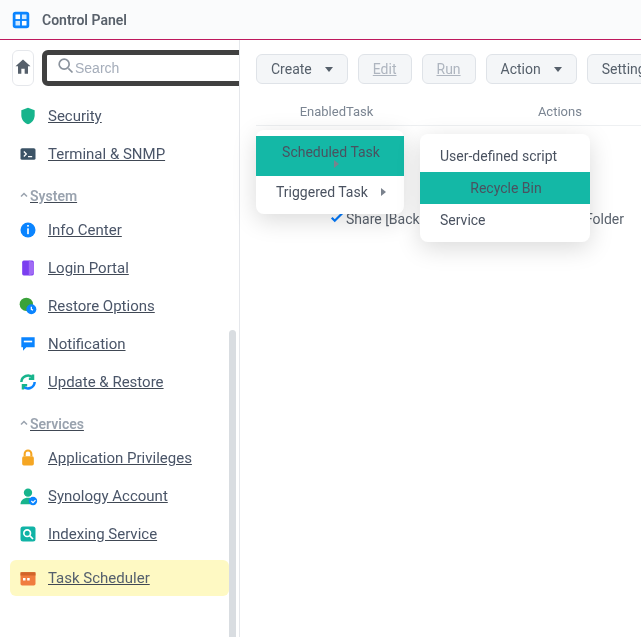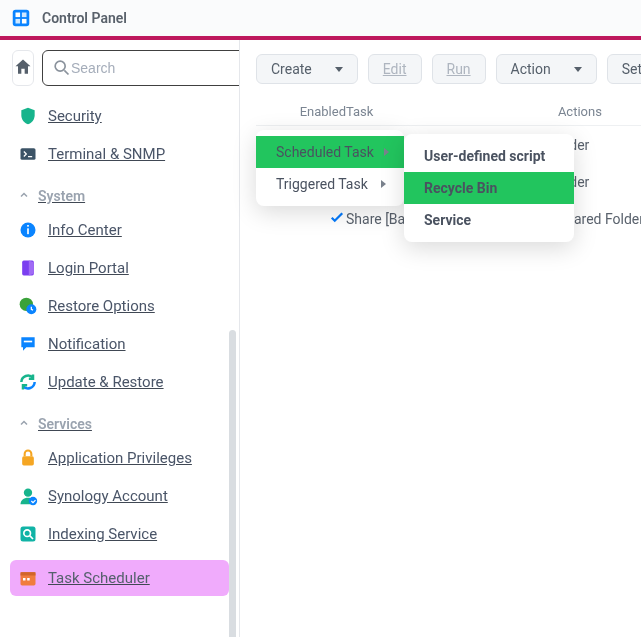--- a/index.html
+++ b/index.html
@@ -9,21 +9,21 @@
     color: #404854;
     background: #fff;
     width: 641px;
     height: 637px;
     overflow: hidden;
   }
   .window { display: flex; flex-direction: column; height: 100%; }
   .titlebar {
     display: flex; align-items: center;
     height: 40px; padding: 0 10px;
-    border-bottom: 4px solid #be185d;
+    border-bottom: 1px solid #be185d;
     background: #fafbfc;
   }
   .titlebar .app-icon {
     width: 22px; height: 22px; margin-right: 10px;
     border-radius: 4px;
     display:flex;align-items:center;justify-content:center;
   }
   .titlebar .title { font-weight: 600; color: #59616b; }
 
   .body { flex: 1; display: flex; min-height: 0; position: relative; }
@@ -37,54 +37,54 @@
   .side-search-row {
     display:flex; gap:8px; padding:10px 12px;
     align-items:center;
   }
   .home-btn {
     width:36px;height:36px;border:1px solid #e5e7eb;border-radius:6px;
     display:flex;align-items:center;justify-content:center;
     background:#fff;
   }
   .search-wrap {
-    flex:1;height:36px;border:1px solid #404040;border-radius:6px;
-    display:flex;align-items:center;padding:0 8px;background:#fff;
+    flex:1;height:36px;border:5px solid #404040;border-radius:6px;
+    display:flex;padding:0 8px;background:#fff;
   }
   .search-wrap input {
     border:none;outline:none;flex:1;font-size:14px;background:transparent;
     color:#404854;
   }
   .search-wrap input::placeholder{color:#a5adba;}
 
   .side-list { padding: 0 10px 16px; text-decoration: underline; }
   .side-item {
     display:flex;align-items:center;gap:10px;
     padding:8px 8px; margin:2px 0;
     border-radius:6px;
     color:#4a5568;
     cursor:pointer;
     font-size:15px;
   }
-  .side-item.active { background:#f0abfc; color:#55606d;margin-top:8px; }
+  .side-item.active { background:#fef9c3; color:#55606d;margin-top:8px; }
   .side-item .ico { width:20px;height:20px;display:flex;align-items:center;justify-content:center;flex-shrink:0;}
   .side-group {
-    display:flex;align-items:center;gap:8px;
+    display:flex;align-items:center;gap:0;
     padding:14px 8px 6px;
     color:#9aa3af; font-weight:600; font-size:14px;
   }
 
   .main { flex:1; display:flex; flex-direction:column; position:relative; }
   .toolbar {
     display:flex; gap:10px; padding:14px 16px; align-items:center;
   }
   .btn {
     border:1px solid #dfe3e8; background:#f4f6f8; color:#56606b;
     border-radius:6px; padding:6px 14px; font-size:14px;
-    display:flex;align-items:center;gap:23px;cursor:pointer;
+    display:flex;align-items:center;gap:13px;cursor:pointer;
   }
   .btn.disabled { color:#aeb5bf; cursor:default;text-decoration:underline; }
   .caret-down { width:0;height:0;border-left:4px solid transparent;border-right:4px solid transparent;border-top:5px solid currentColor;}
 
   .table { padding: 0 16px; }
   .table-header {
     display:flex; color:#7b8592; font-size:13px;
     border-bottom:1px solid #eef0f2;padding:6px 0;
   }
   .col-enabled{width:90px;text-align:right;}
@@ -103,23 +103,23 @@
   .menu {
     position:absolute; background:#fff; border-radius:8px;
     box-shadow:0 6px 24px rgba(0,0,0,0.15);
     padding:6px 0; z-index:10;
   }
   .menu-item {
     display:flex;align-items:center;justify-content:space-between;
     padding:8px 18px 8px 20px; color:#4a5260;font-size:14px;
     cursor:pointer;white-space:nowrap;
   }
-  .menu-item.highlight { background:#22c55e; }
+  .menu-item.highlight { background:#14b8a6;flex-direction:column; }
   .menu1 { left: 256px; top: 90px; width: 148px; }
-  .menu2 { left: 404px; top: 94px; width: 170px; font-weight: bold; }
+  .menu2 { left: 420px; top: 94px; width: 170px; }
   .chev-right{width:0;height:0;border-top:4px solid transparent;border-bottom:4px solid transparent;border-left:5px solid #7a828d;margin-left:10px;}
 
   
   .sidebar-scroll {
     position:absolute;left:229px;top:290px;width:7px;height:310px;
     background:#d9dde1;border-radius:4px;
   }
 
   
   .ico svg{width:20px;height:20px;}

